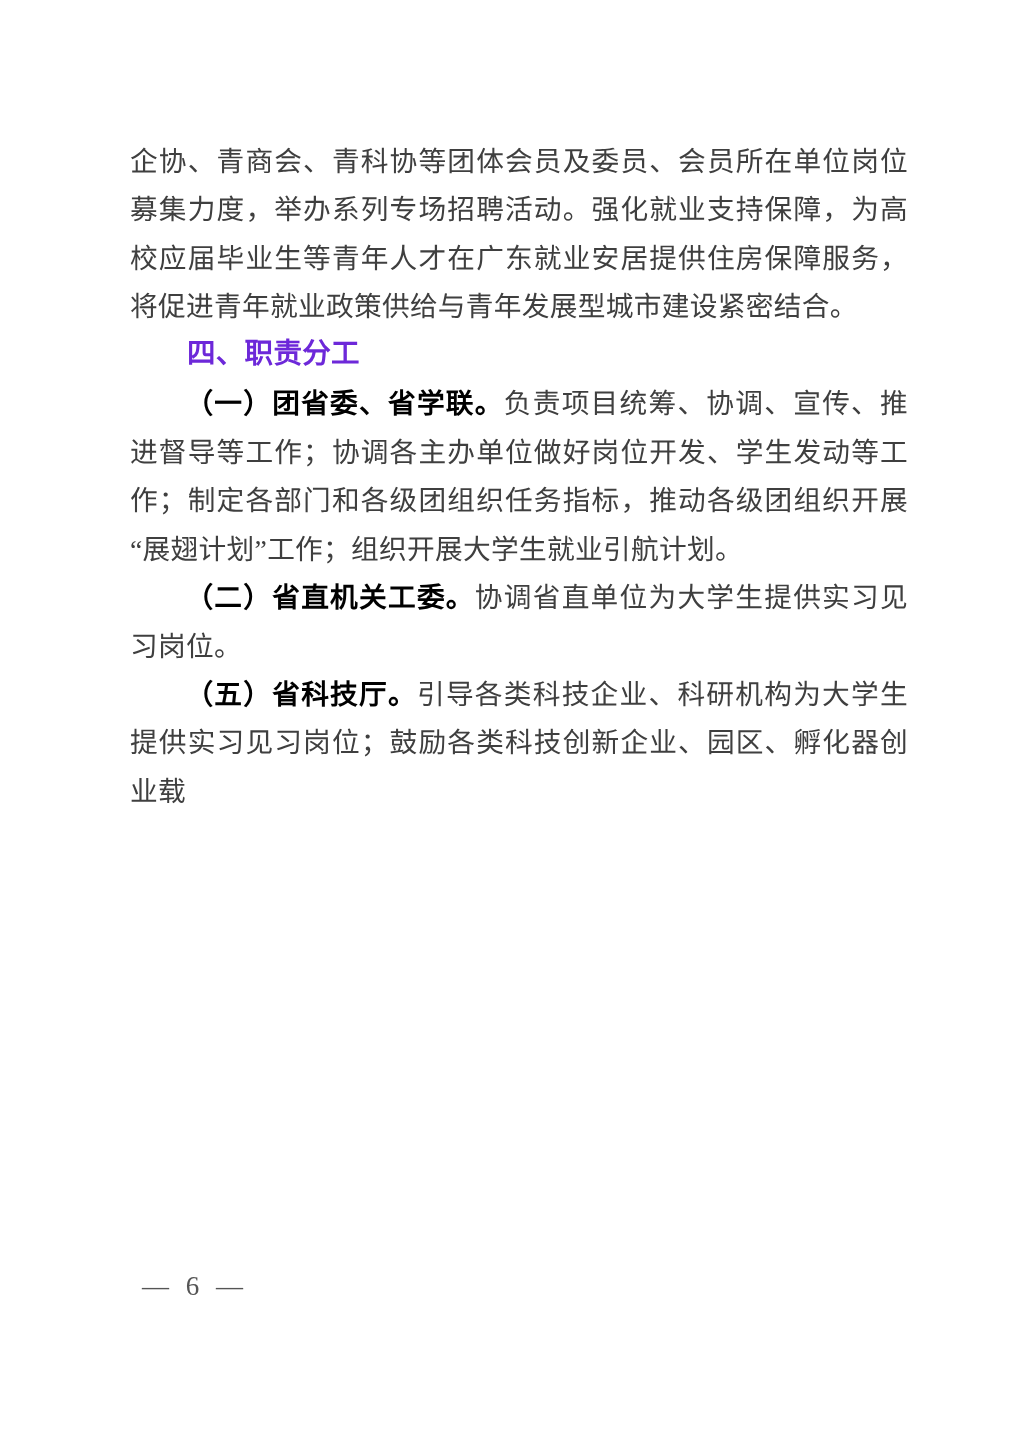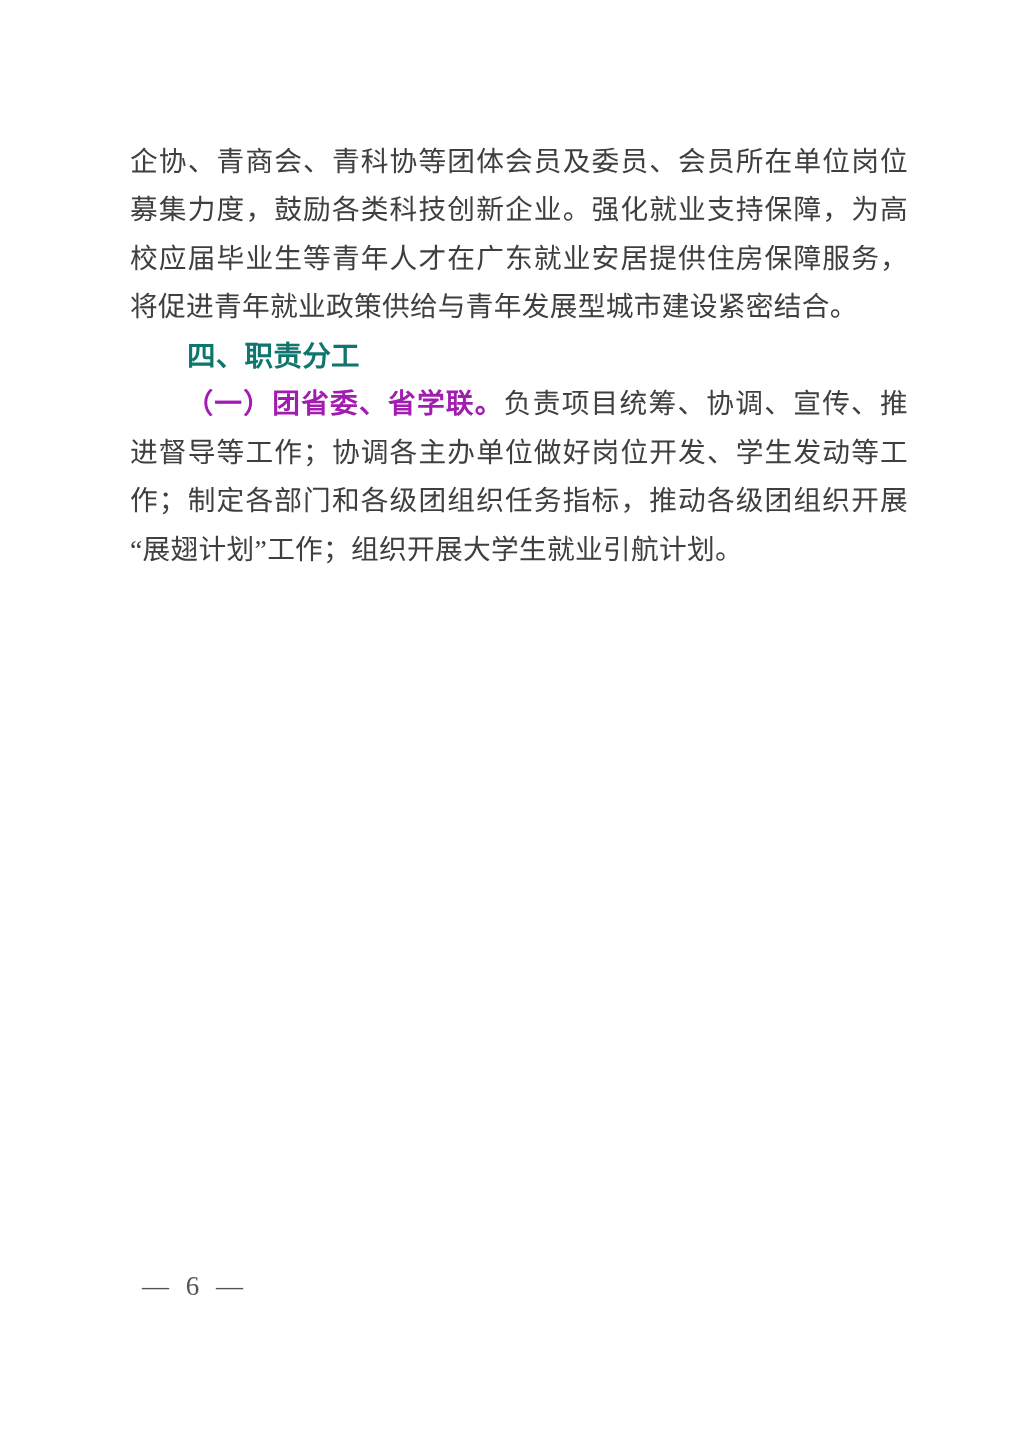--- a/index.html
+++ b/index.html
@@ -25,62 +25,64 @@
     color: #3f3f3f;
     text-align: justify;
     text-justify: inter-ideograph;
     letter-spacing: 0.3px;
   }
 
   .para { text-indent: 2em; margin: 0; }
   .para.continuation { text-indent: 0; }
 
   .heading {
-    font-family: Liberation Sans, sans-serif;
+    font-family: Liberation Mono, monospace;
     font-size: 28.5px;
     font-weight: 700;
-    color: #0f766e;
+    color: #6d28d9;
     text-indent: 2em;
     text-align: left;
     line-height: 48.45px;
     margin: 0;
   }
 
   .lead {
     font-weight: 700;
-    color: #a21caf;
+    color: #000000;
   }
 
   .page-number {
     position: absolute;
     left: 142px;
     top: 1272px;
     font-size: 27px;
     line-height: 28px;
     color: #555555;
     letter-spacing: 5px;
     font-family: "Liberation Serif", serif;
   }
 </style>
 </head>
 <body>
 
 <div class="page">
 
   <main class="doc-body">
 
-    <p class="para continuation">企协、青商会、青科协等团体会员及委员、会员所在单位岗位募集力度，鼓励各类科技创新企业。强化就业支持保障，为高校应届毕业生等青年人才在广东就业安居提供住房保障服务，将促进青年就业政策供给与青年发展型城市建设紧密结合。</p>
+    <p class="para continuation">企协、青商会、青科协等团体会员及委员、会员所在单位岗位募集力度，举办系列专场招聘活动。强化就业支持保障，为高校应届毕业生等青年人才在广东就业安居提供住房保障服务，将促进青年就业政策供给与青年发展型城市建设紧密结合。</p>
 
     <h2 class="heading">四、职责分工</h2>
 
     <p class="para"><span class="lead">（一）团省委、省学联。</span><span>负责项目统筹、协调、宣传、推进督导等工作；协调各主办单位做好岗位开发、学生发动等工作；制定各部门和各级团组织任务指标，推动各级团组织开展“展翅计划”工作；组织开展大学生就业引航计划。</span></p>
 
+    <p class="para"><span class="lead">（二）省直机关工委。</span><span>协调省直单位为大学生提供实习见习岗位。</span></p>
 
 
 
+    <p class="para"><span class="lead">（五）省科技厅。</span><span>引导各类科技企业、科研机构为大学生提供实习见习岗位；鼓励各类科技创新企业、园区、孵化器创业载</span></p>
 
   </main>
 
   <footer>
     <span class="page-number">— 6 —</span>
   </footer>
 
 </div>
 
 </body></html>

